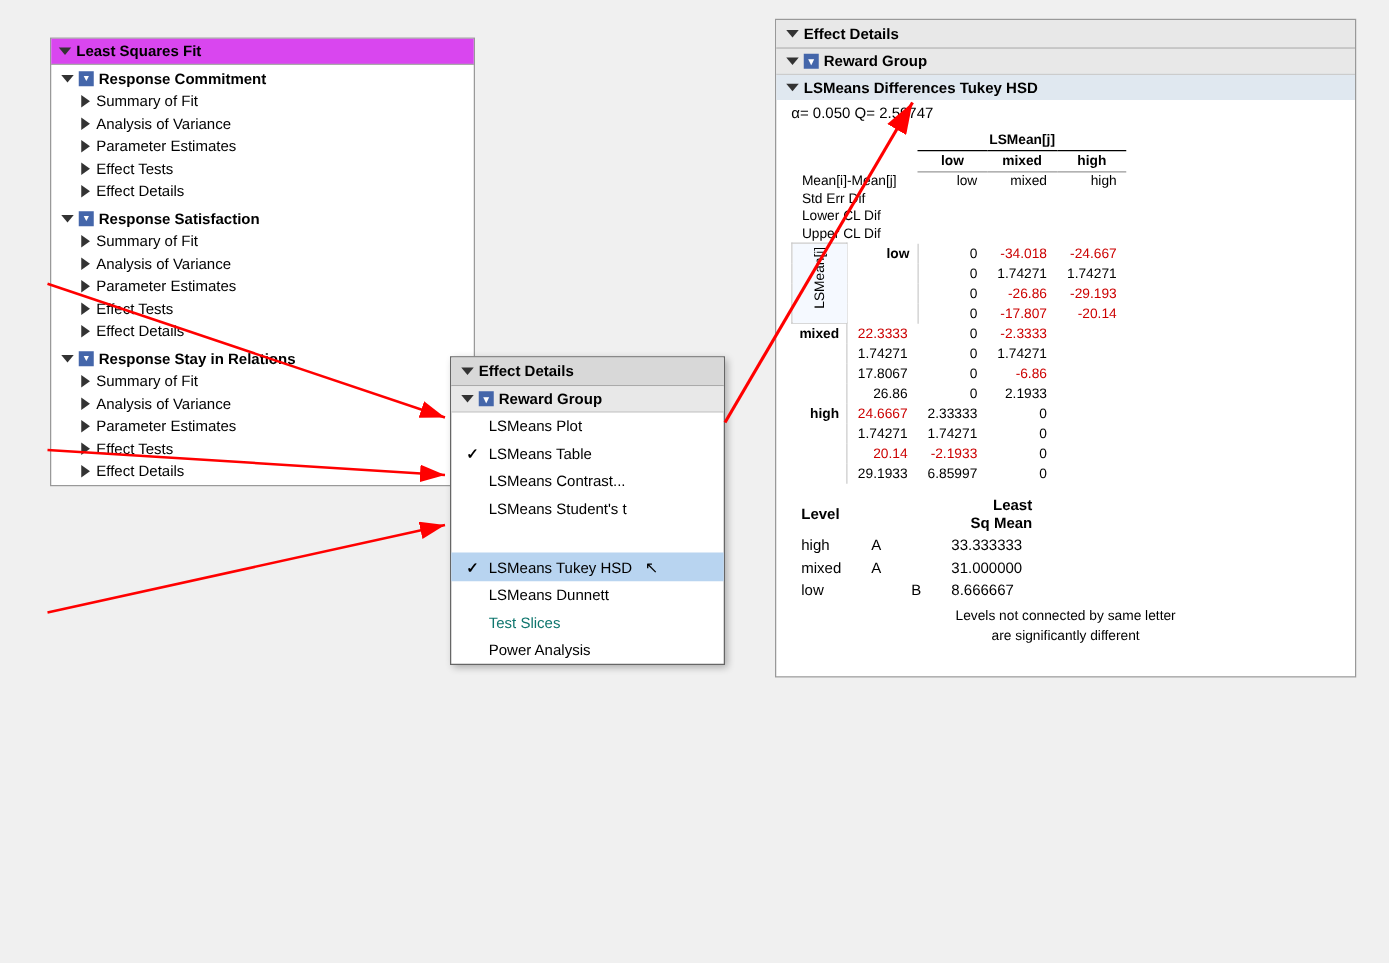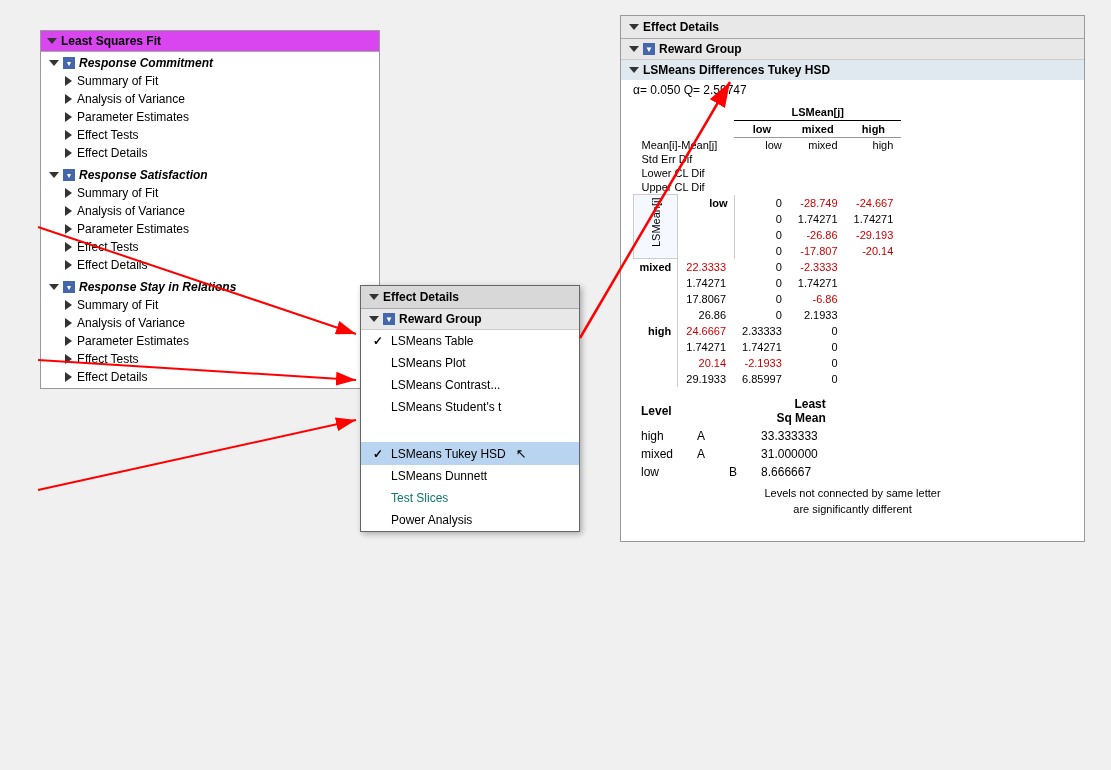--- a/index.html
+++ b/index.html
@@ -60,21 +60,20 @@
       padding: 2px 0;
     }
 
     .section-header {
       display: flex;
       align-items: center;
       gap: 4px;
       padding: 2px 8px;
       font-weight: bold;
       font-size: 12px;
-      font-style: italic;
     }
 
     .section-header .dropdown-arrow {
       font-size: 7px;
     }
 
     .tree-item {
       display: flex;
       align-items: center;
       gap: 5px;
@@ -341,25 +340,25 @@
 <div class="dropdown-panel" style="left:360px; top:285px; width:220px;">
   <div class="panel-title">
     <span class="triangle-down"></span>
     <span>Effect Details</span>
   </div>
   <div class="dropdown-section-header">
     <span class="triangle-down"></span>
     <span class="dropdown-arrow">▼</span>
     <span>Reward Group</span>
   </div>
+  <div class="dropdown-menu-item unchecked">
+    <span>LSMeans Plot</span>
+  </div>
   <div class="dropdown-menu-item checked">
     <span>LSMeans Table</span>
-  </div>
-  <div class="dropdown-menu-item unchecked">
-    <span>LSMeans Plot</span>
   </div>
   <div class="dropdown-menu-item unchecked">
     <span>LSMeans Contrast...</span>
   </div>
   <div class="dropdown-menu-item unchecked">
     <span>LSMeans Student's t</span>
   </div>
   <div class="dropdown-menu-item checked highlighted-item">
     <span>LSMeans Tukey HSD</span>
     <span style="margin-left:4px; font-size:13px;">↖</span>
@@ -430,21 +429,21 @@
           <td></td>
           <td></td>
       </tr>
     </thead>
     <tbody>
 
       <tr>
         <td rowspan="4" class="vertical-label" style="border: 1px solid #ccc; background:#f5f9ff;">LSMean[i]</td>
         <td rowspan="4" style="padding:2px 6px; vertical-align:top; font-weight:bold; border-right:1px solid #ccc; color:#000;">low</td>
         <td class="black-text">0</td>
-        <td class="red-text">-28.749</td>
+        <td class="red-text">-34.018</td>
         <td class="red-text">-24.667</td>
       </tr>
       <tr>
         <td class="black-text">0</td>
         <td class="black-text">1.74271</td>
         <td class="black-text">1.74271</td>
       </tr>
       <tr>
         <td class="black-text">0</td>
         <td class="red-text">-26.86</td>

